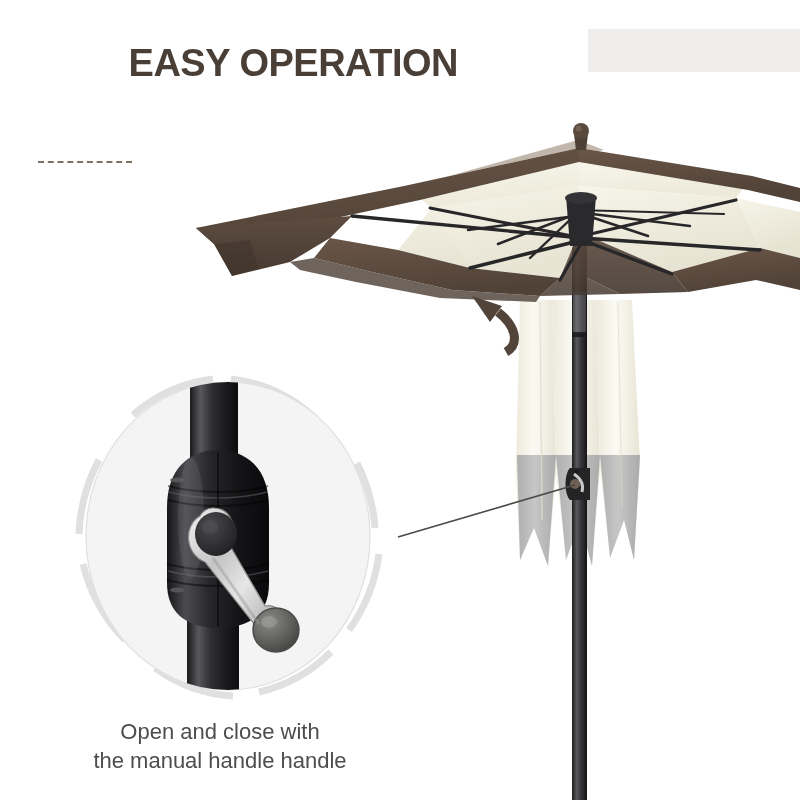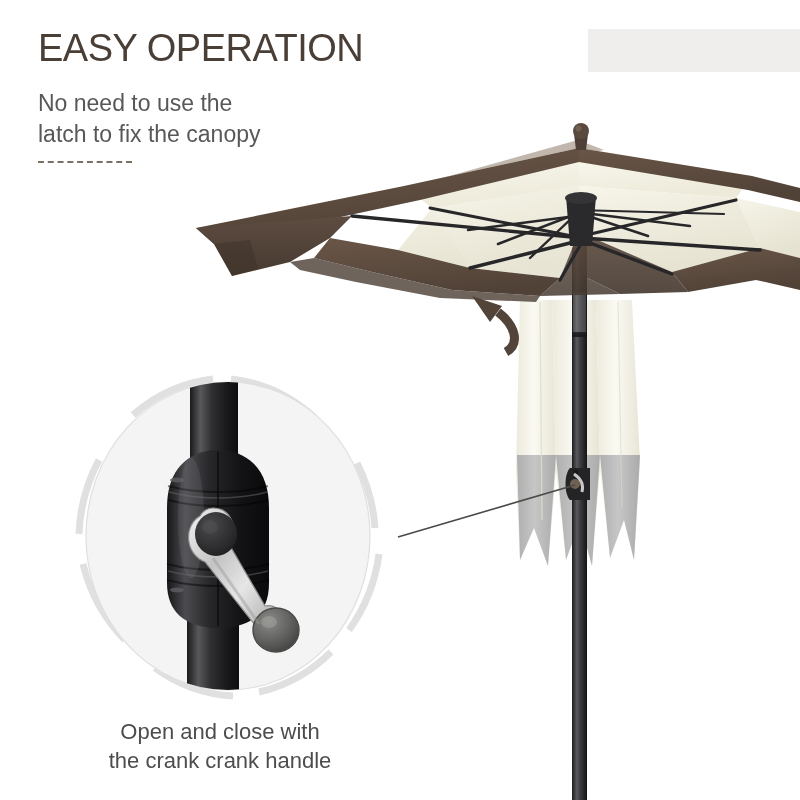--- a/index.html
+++ b/index.html
@@ -13,26 +13,27 @@
   #stage{position:absolute;inset:0;width:800px;height:800px;overflow:hidden;background:#fff;}
 
   
   .corner-swatch{
     position:absolute;left:588px;top:29px;width:212px;height:43px;
     background:#EFEEEC;
   }
 
   
   .headline{
-    position:absolute;left:38px;top:28px;width:420px;
+    position:absolute;left:38px;top:43px;width:420px;
     font-size:38px;line-height:1.08;
-    font-weight:normal;
+    font-weight:bold;
     letter-spacing:-0.5px;
     color:#4A3F37;
     white-space:nowrap;
+    text-align:right;
   }
   .subhead{
     position:absolute;left:38px;top:88px;width:420px;
     font-size:23px;line-height:1.33;
     font-weight:300;
     color:#58585A;
   }
   .rule-dashed{
     position:absolute;left:38px;top:161px;width:94px;height:0;
     border-top:2px dashed #7C6F63;
@@ -284,25 +285,21 @@
         <ellipse cx="213" cy="262" rx="23" ry="22" fill="url(#gKnob)" stroke="#4A4A48" stroke-width="1.4"></ellipse>
         <ellipse cx="206" cy="254" rx="8" ry="6" fill="#A8A8A4" opacity="0.45"></ellipse>
 
         <path d="M150 190 L196 256" stroke="#9A9A9A" stroke-width="3" opacity="0.45" fill="none"></path>
       </g>
     </svg>
   </div>
 
   <div class="headline">EASY OPERATION</div>
 
-  <div class="subhead">
-    <div>No need to use the</div>
-    <div>latch to fix the canopy</div>
-  </div>
 
   <div class="rule-dashed"></div>
 
   <div class="caption">
     <div>Open and close with</div>
-    <div>the crank crank handle</div>
+    <div>the manual handle handle</div>
   </div>
 
 </div>
 
 </body></html>

